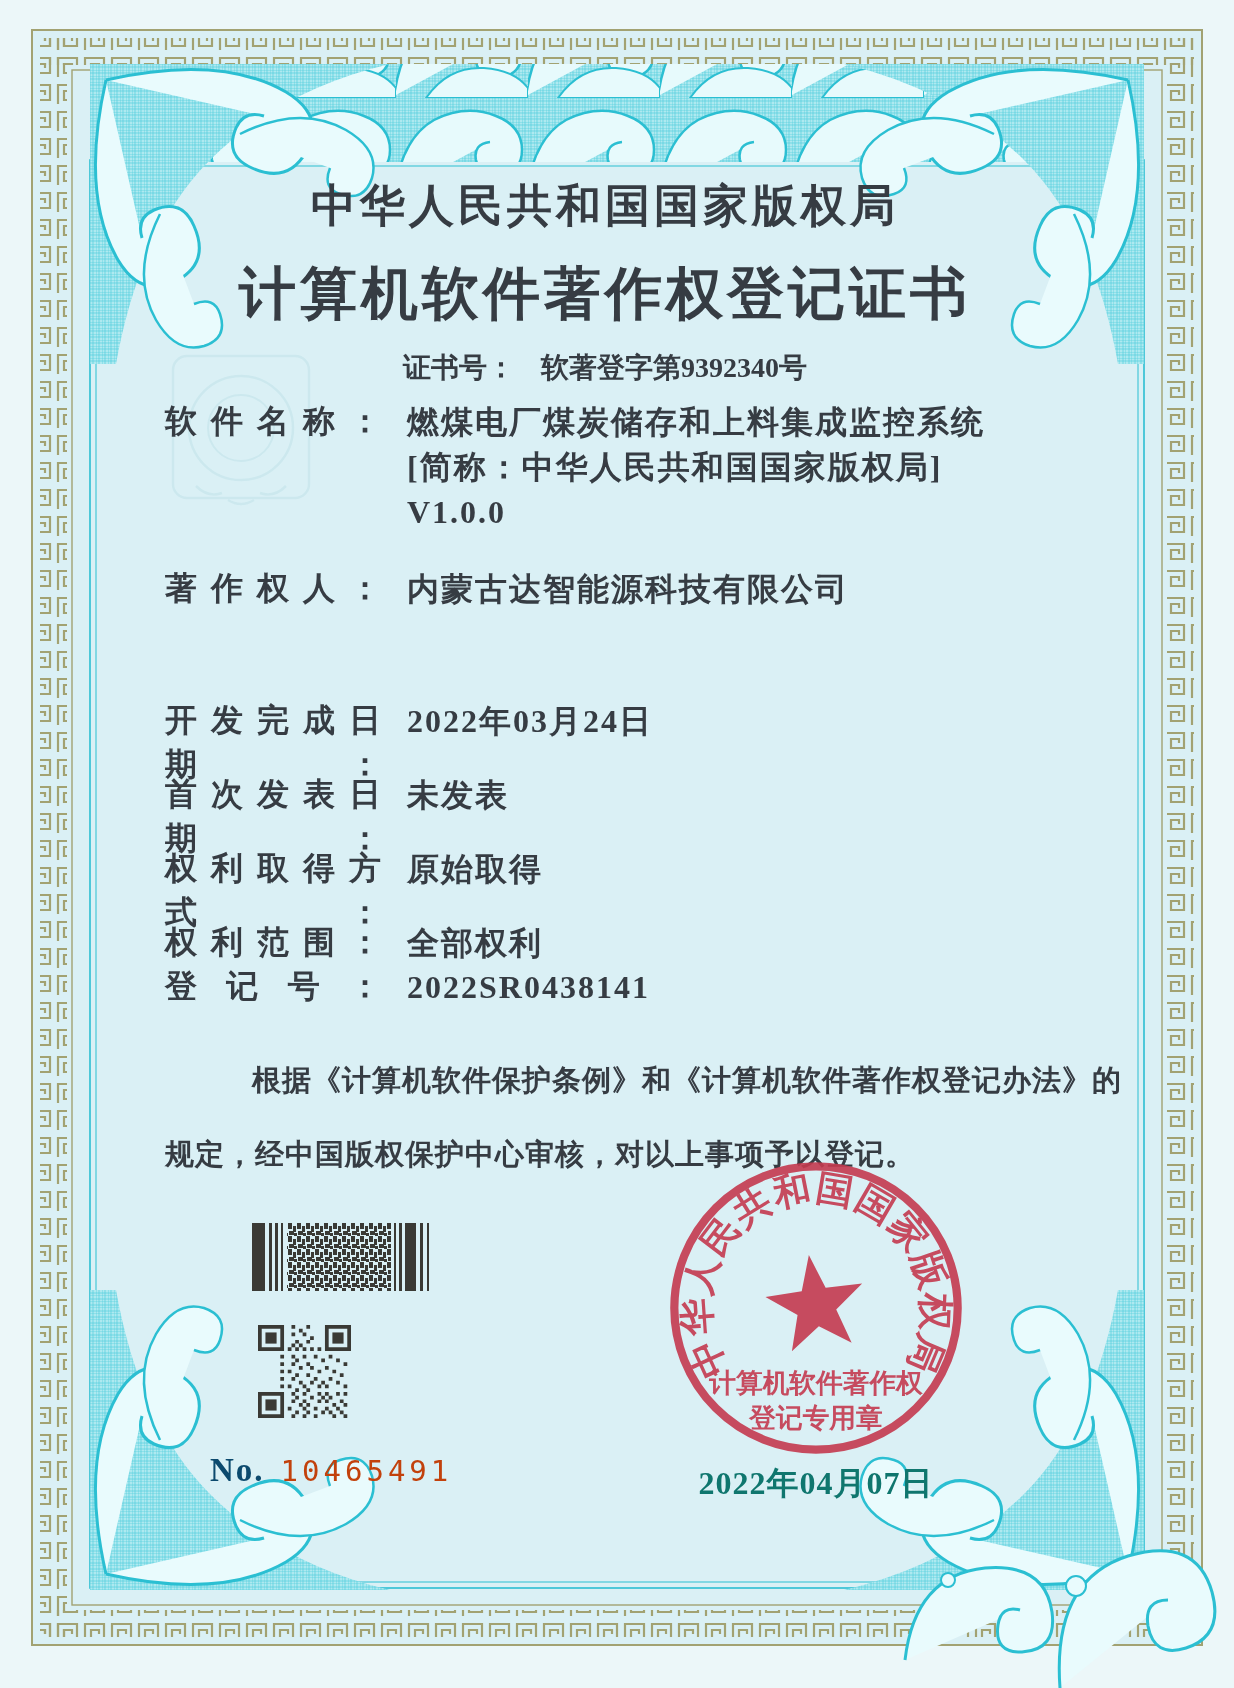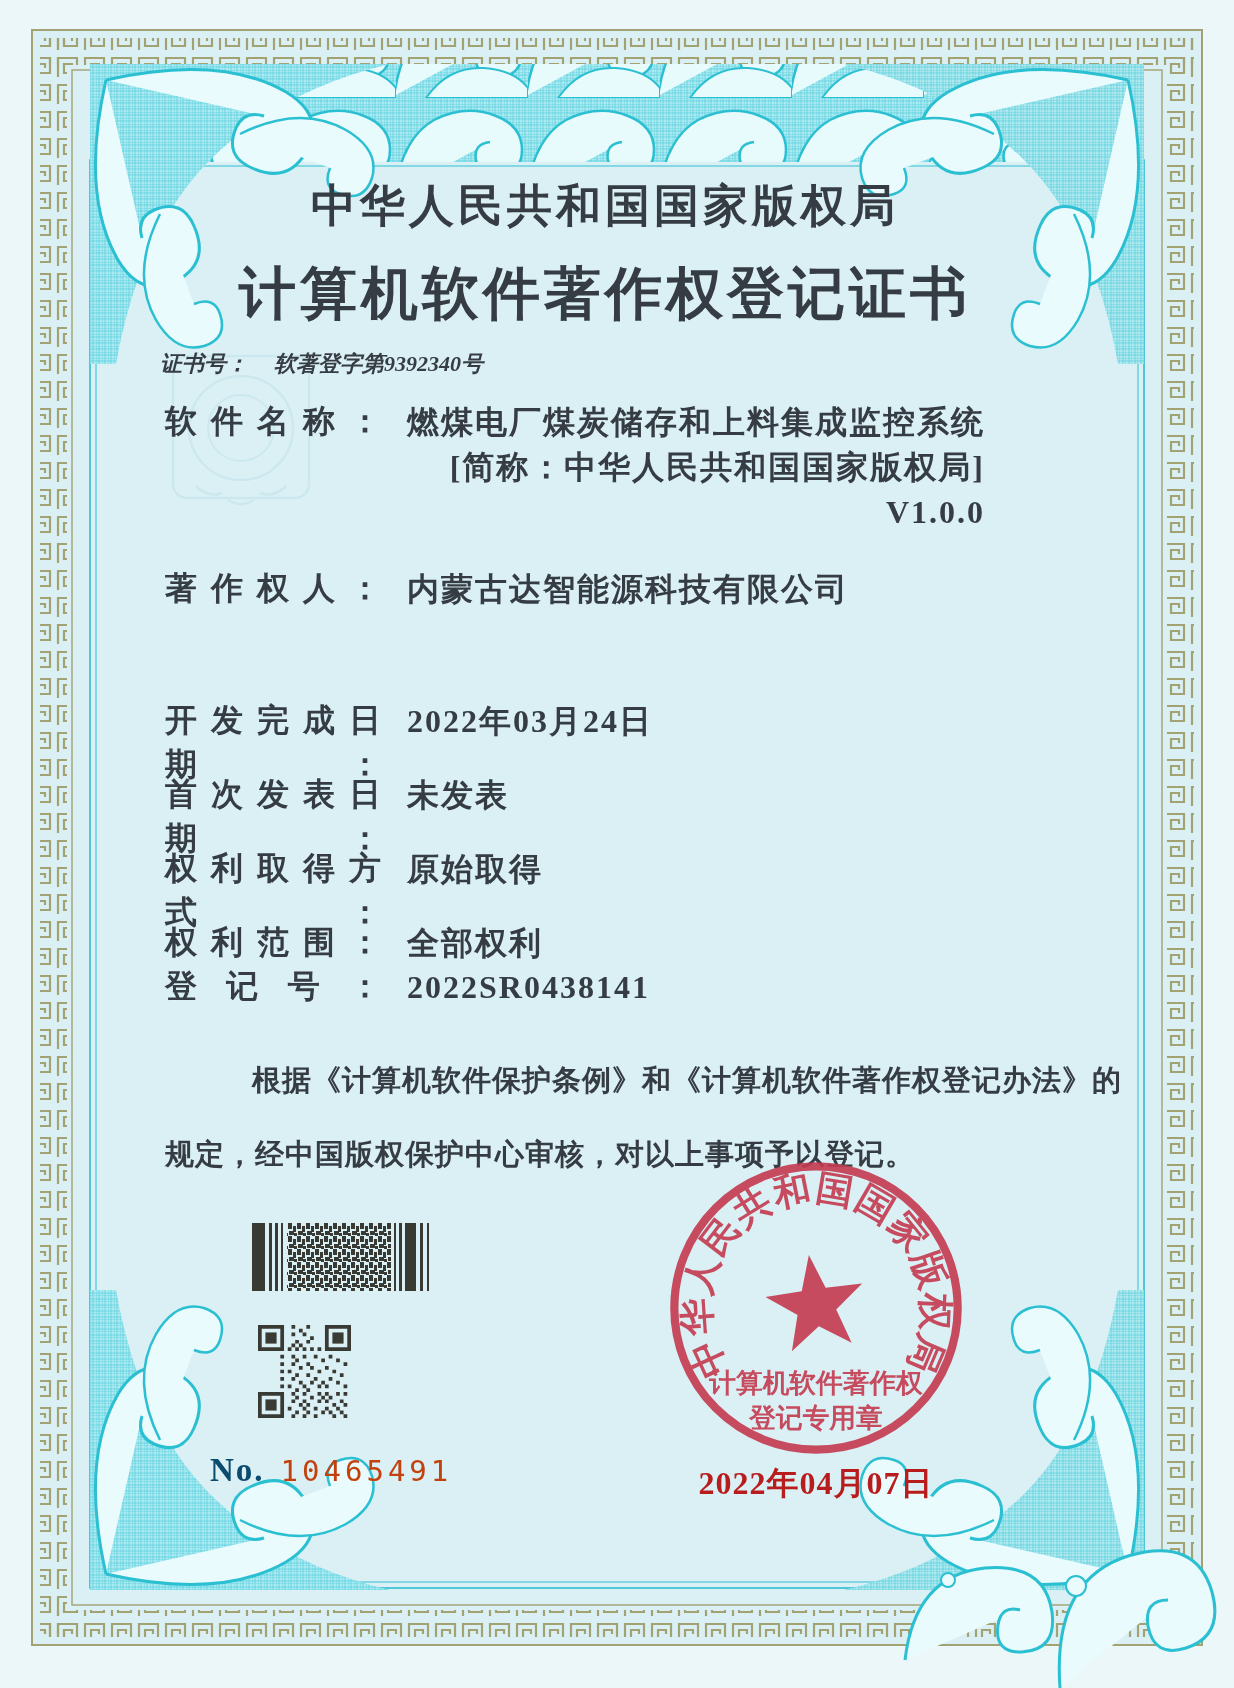--- a/index.html
+++ b/index.html
@@ -3,38 +3,38 @@
 <meta charset="utf-8">
 <style>
   html,body{margin:0;padding:0;background:#f2f8f9;}
   .page{position:relative;width:1234px;height:1688px;background:#ecf7f9;overflow:hidden;
         font-family:"Liberation Serif","DejaVu Serif",serif;color:#363c43;padding-left:24px;}
   .deco{position:absolute;left:0;top:0;width:1234px;height:1688px;}
   .authority{position:absolute;left:160px;top:176px;width:890px;text-align:center;
              font-size:45px;font-weight:700;letter-spacing:4px;}
   .cert-title{position:absolute;left:160px;top:256px;width:890px;text-align:center;
               font-size:57px;font-weight:700;letter-spacing:4px;}
-  .certno{position:absolute;left:160px;top:349px;width:890px;text-align:left;
-          font-size:22px;font-weight:700;font-style:italic;}
+  .certno{position:absolute;left:160px;top:349px;width:890px;text-align:center;
+          font-size:28px;font-weight:700;}
   .certno .cl{margin-right:26px;}
   .row{position:absolute;left:165px;width:900px;font-size:32px;font-weight:700;}
   .lbl{display:inline-block;width:216px;margin-right:26px;text-align:justify;
        text-align-last:justify;vertical-align:top;}
   .vals{display:inline-block;vertical-align:top;letter-spacing:2px;}
-  .vline{display:block;line-height:45px;text-align:right;}
+  .vline{display:block;line-height:45px;}
   .stmt{position:absolute;font-size:29px;font-weight:700;letter-spacing:1px;white-space:nowrap;}
   .barcode{position:absolute;left:252px;top:1223px;width:180px;height:68px;}
   .qrcode{position:absolute;left:258px;top:1325px;width:93px;height:93px;}
   .serial{position:absolute;left:210px;top:1452px;white-space:nowrap;}
   .serial .no{font-size:33px;font-weight:700;color:#0c4a6e;letter-spacing:2px;margin-right:16px;}
   .serial .num{font-family:"DejaVu Sans Mono",monospace;font-size:29px;font-weight:400;
                color:#c2410c;letter-spacing:4px;}
   .seal{position:absolute;left:662px;top:1154px;width:308px;height:308px;opacity:.9;}
   .issue-date{position:absolute;left:664px;top:1462px;width:304px;text-align:center;
-              font-size:32px;font-weight:700;letter-spacing:1px;color:#b91c1c;}
+              font-size:32px;font-weight:700;letter-spacing:1px;color:#0f766e;}
 </style>
 </head>
 <body>
 
 <div class="page">
 
   <svg class="deco" viewBox="0 0 1234 1688">
     <defs>
       <pattern id="gk" width="27" height="27" patternUnits="userSpaceOnUse">
         <path d="M4 23 V4 H23 V19 H10 V10 H18 V14" fill="none" stroke="#a2a272" stroke-width="2.2"></path>

